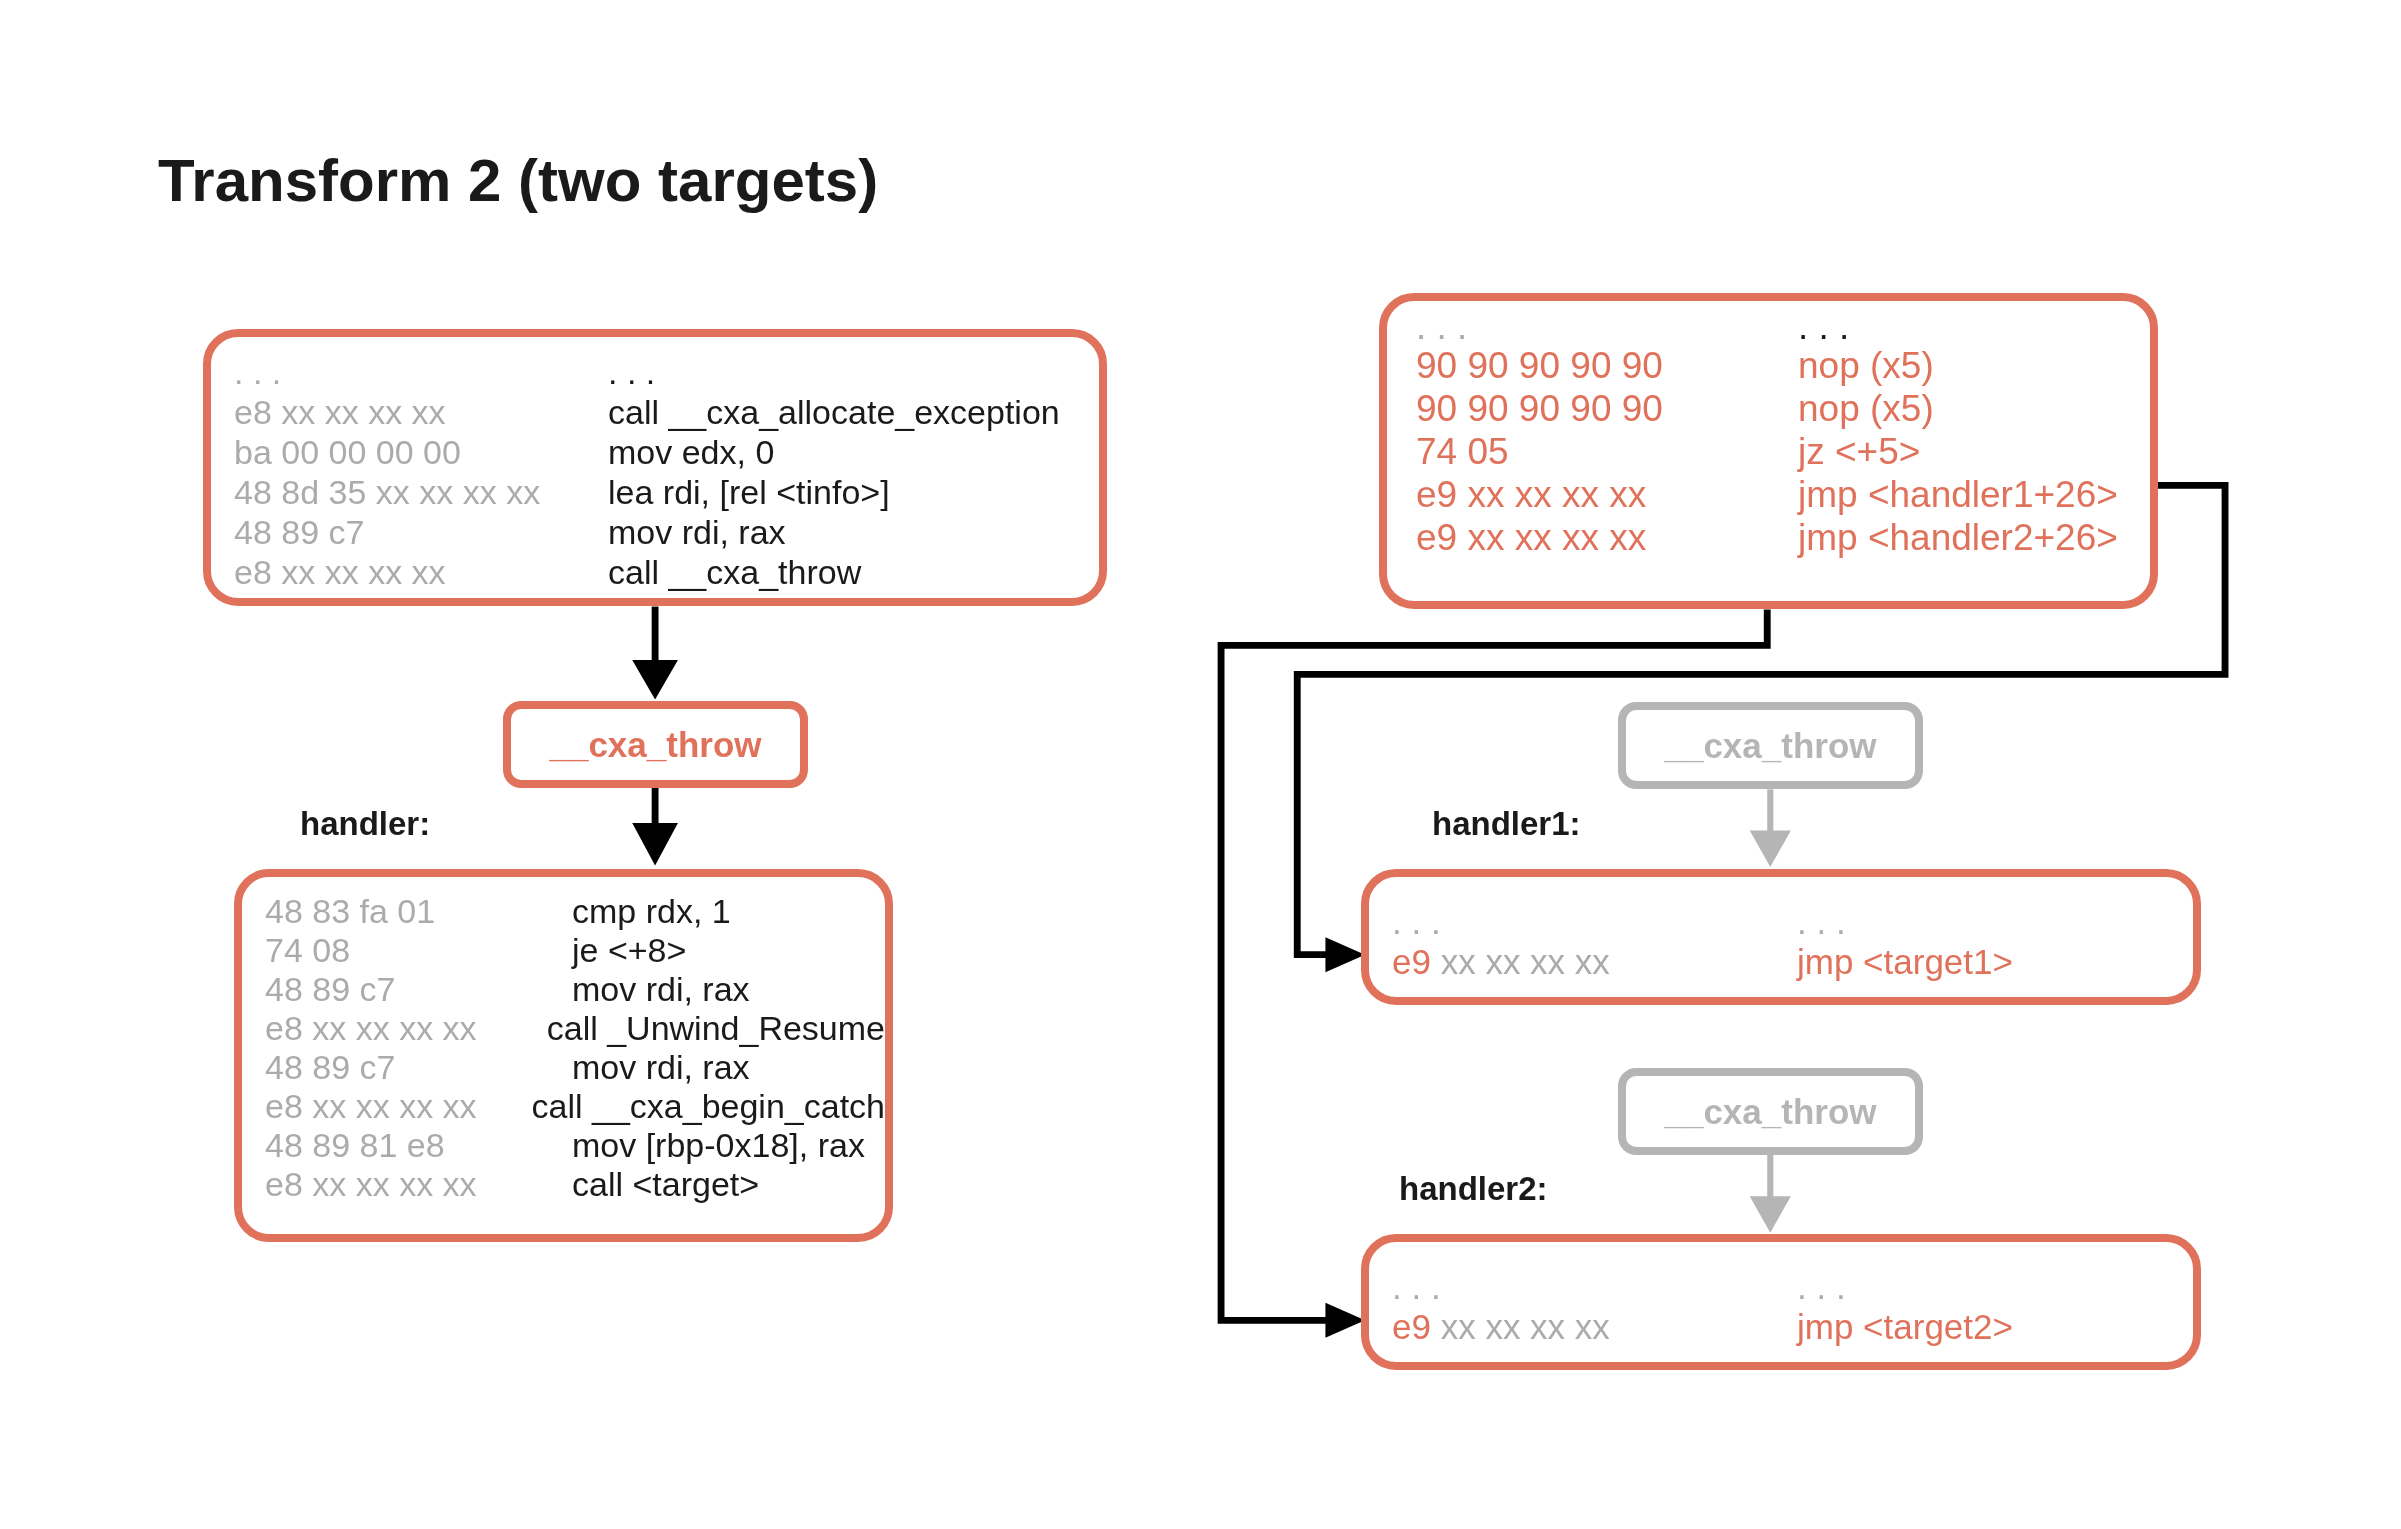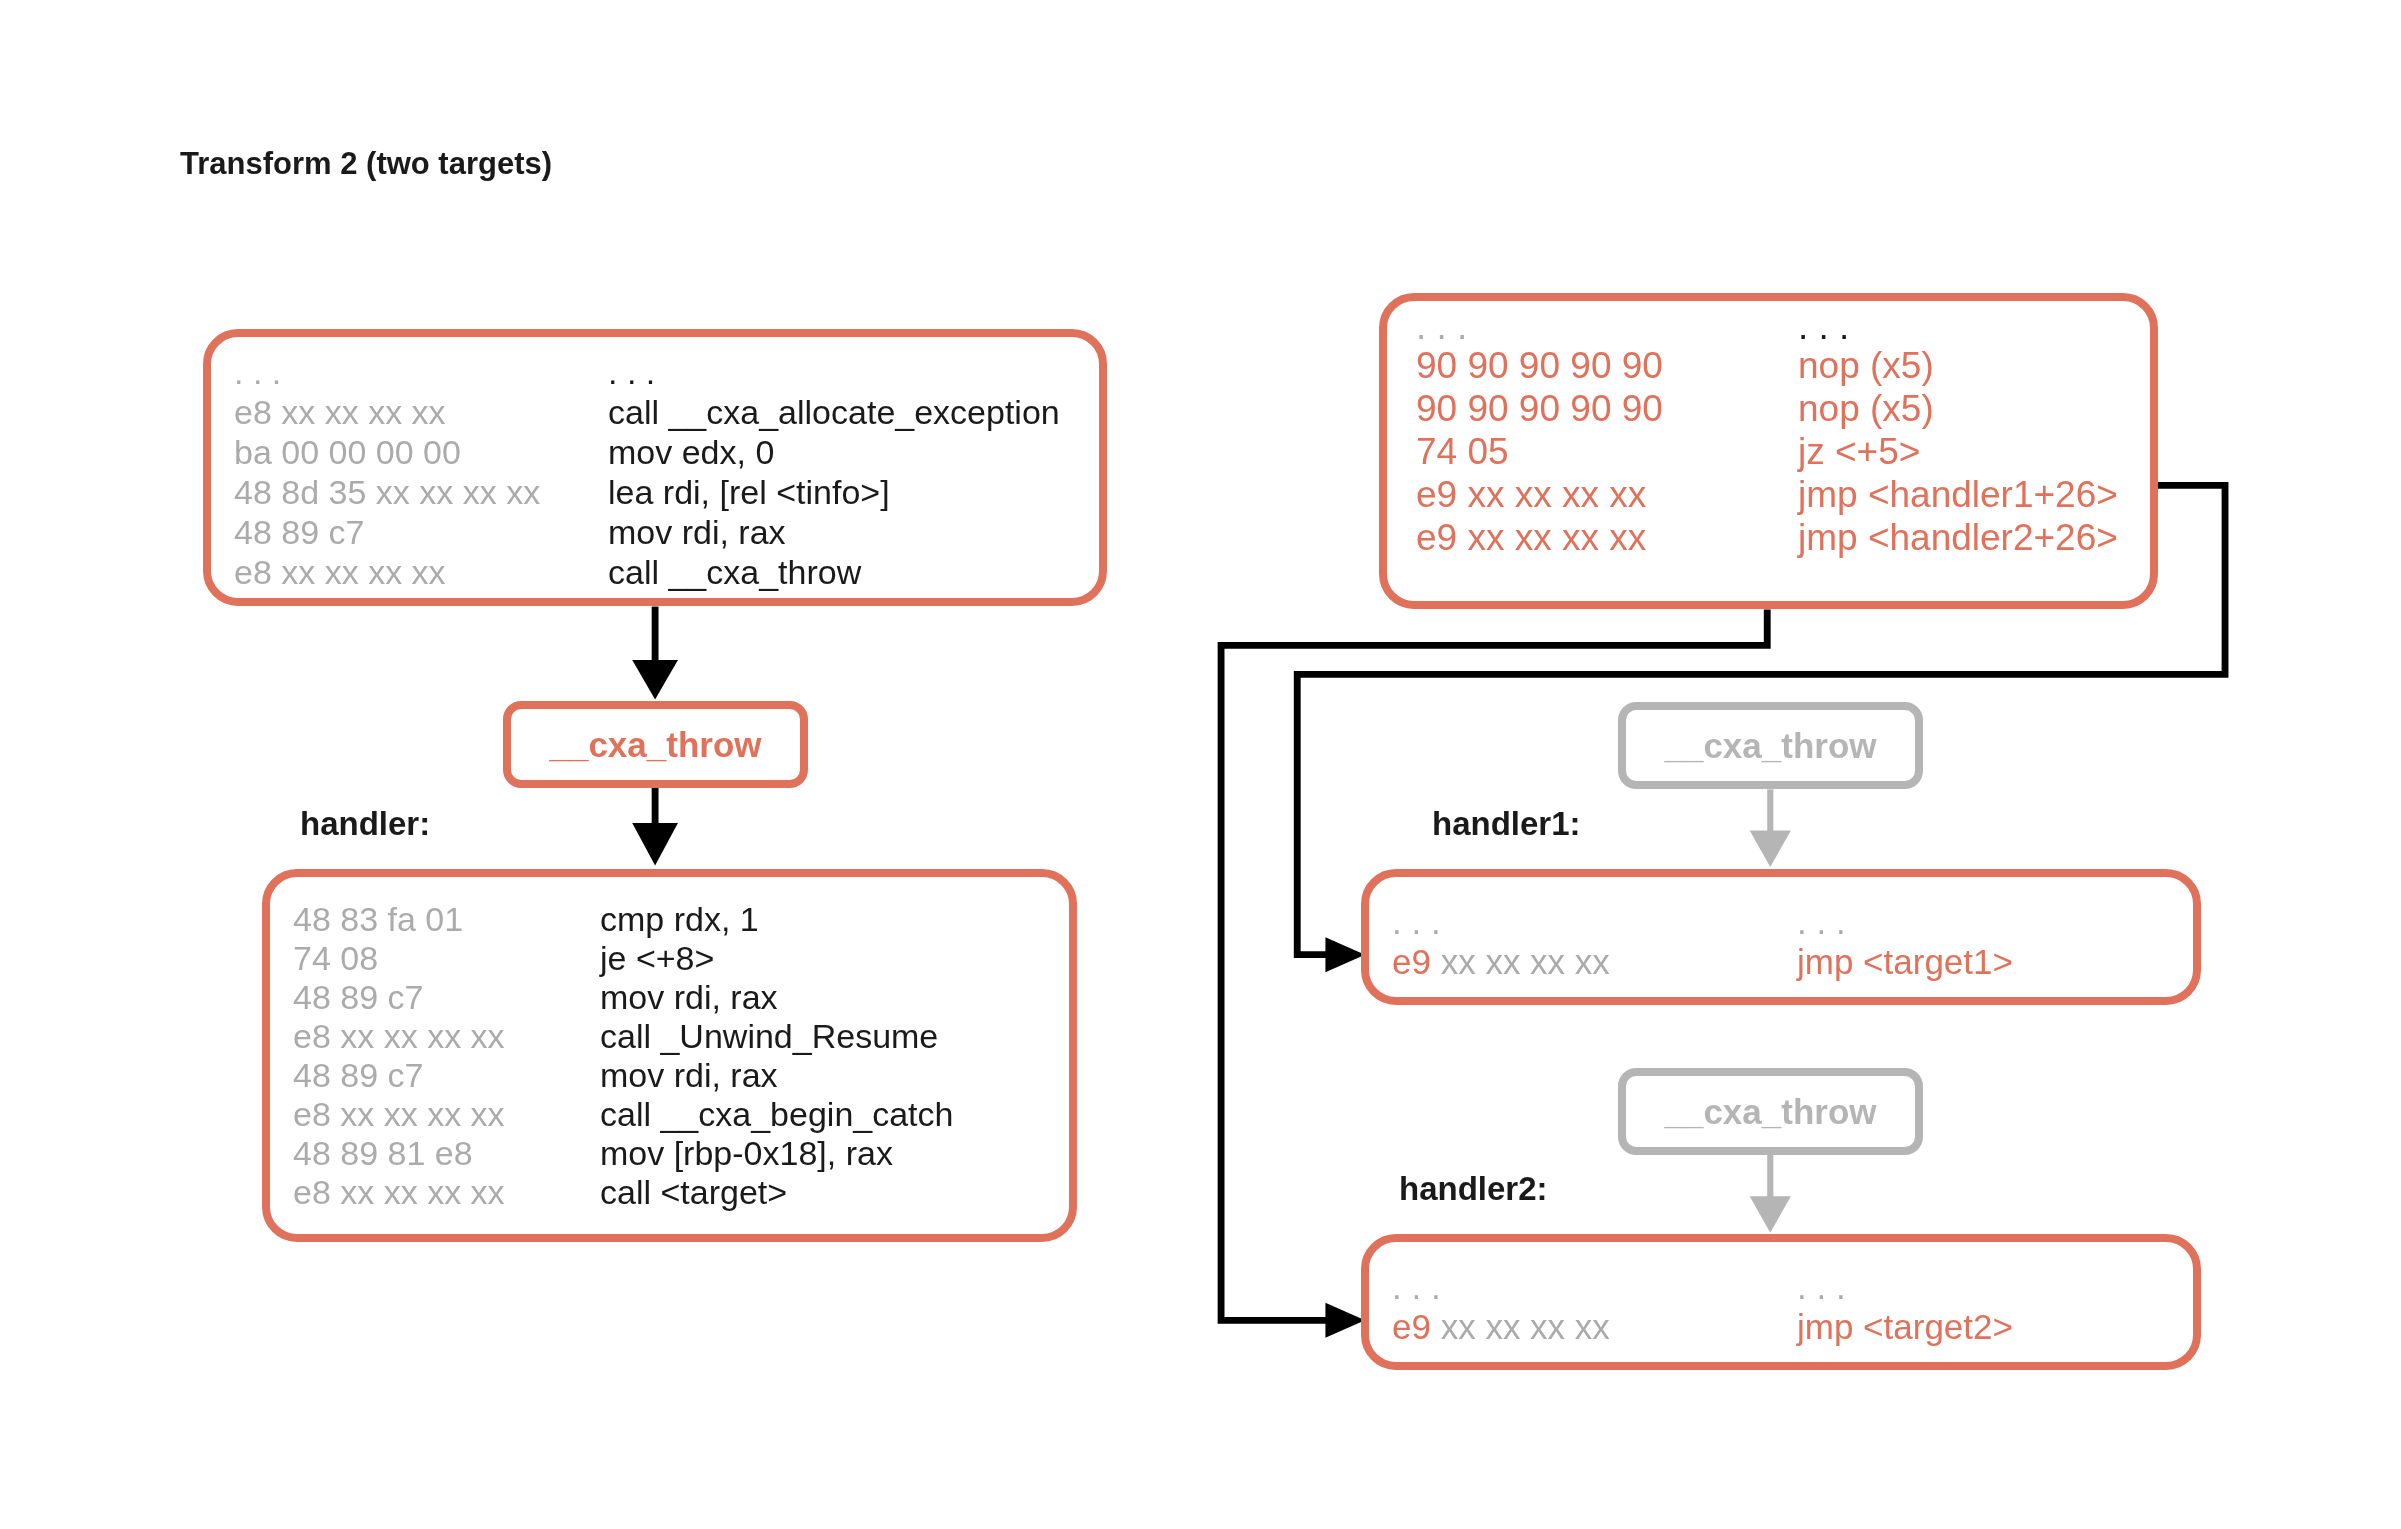--- a/index.html
+++ b/index.html
@@ -5,38 +5,37 @@
   html,body{margin:0;padding:0;background:#fff;}
   #page{
     position:relative;
     width:2401px;height:1530px;
     background:#fff;
     font-family:"Liberation Sans","DejaVu Sans",sans-serif;
     overflow:hidden;
   }
   .title{
     position:absolute;left:158px;top:146px;
-    font-size:31px;font-weight:700;color:var(--ink);
+    font-size:60px;font-weight:700;color:var(--ink);
     letter-spacing:0px;
-    margin-left:22px;
   }
   .codebox{
     position:absolute;box-sizing:border-box;background:#fff;
     border:8.4px solid var(--orange);border-radius:35px;
   }
   .row{display:flex;align-items:center;font-size:34px;height:40px;line-height:40px;white-space:pre;}
   .r-gray{color:var(--gray-text);}
   .r-ink{color:var(--ink);}
   .r-orange{color:var(--orange);}
 
   
   #box-original{left:203px;top:329px;width:904px;height:277px;padding-top:15.2px;}
   #box-original .hex{margin-left:23px;width:374px;}
   
-  #box-handler{left:262px;top:869px;width:815px;height:373px;padding-top:23px;}
+  #box-handler{left:234px;top:869px;width:659px;height:373px;padding-top:15px;}
   #box-handler .row{height:39px;line-height:39px;}
   #box-handler .hex{margin-left:23px;width:307px;}
   
   #box-transformed{left:1379px;top:293px;width:779px;height:316px;padding-top:7.6px;}
   #box-transformed .row{font-size:37px;height:43px;line-height:43px;}
   #box-transformed .row.dots{height:35px;line-height:35px;}
   #box-transformed .hex{margin-left:29px;width:382px;}
   
   #box-handler1,#box-handler2{width:840px;height:136px;padding-top:25px;left:1361px;}
   #box-handler1{top:869px;}

